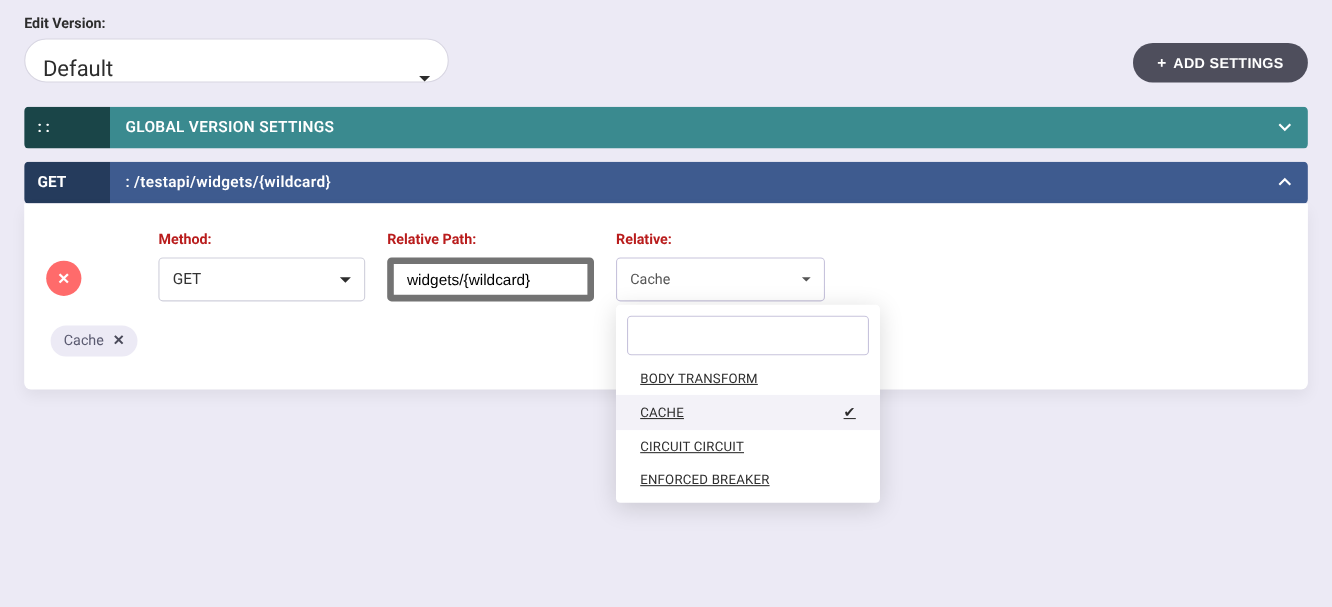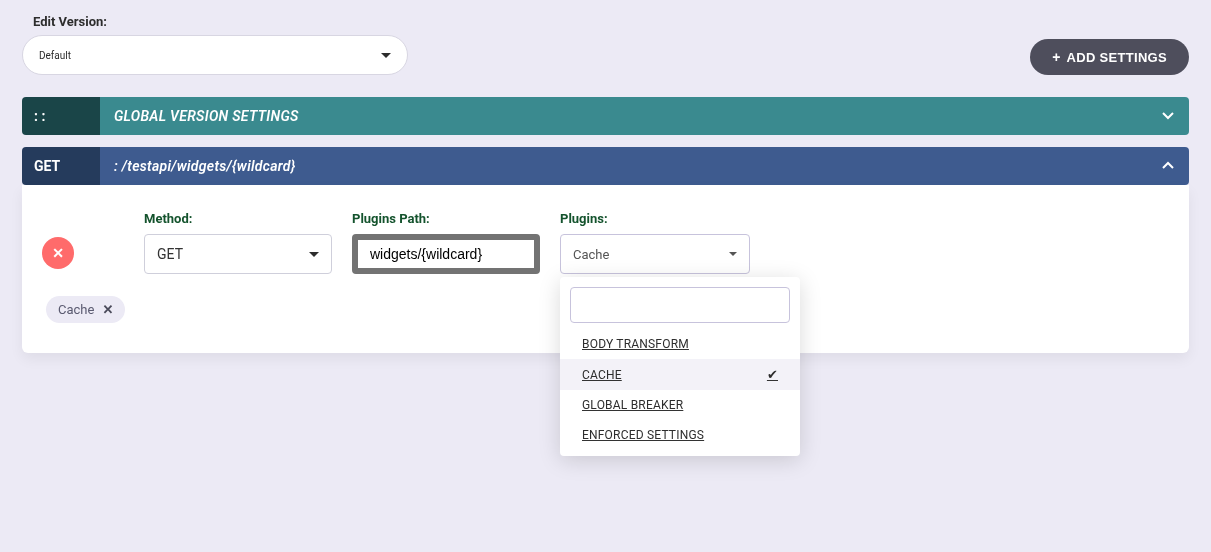--- a/index.html
+++ b/index.html
@@ -22,33 +22,32 @@
   }
   .edit-version-group {
     display: flex;
     flex-direction: column;
   }
   .label {
     font-size: 13px;
     font-weight: 700;
     color: #2d2d2d;
     margin-bottom: 6px;
-    margin-left: 11px;
   }
   .version-select {
     width: 386px;
     height: 40px;
     border: 1px solid #d8d6e2;
     border-radius: 20px;
     background: #fff;
     padding: 0 16px;
     display: flex;
-    align-items: center;
-    justify-content: space-between;
-    font-size: 10px;
+    align-items: flex-end;
+    justify-content: space-between;
+    font-size: 20px;
     color: #2d2d2d;
     cursor: pointer;
   }
   .chevron {
     width: 0;
     height: 0;
     border-left: 5px solid transparent;
     border-right: 5px solid transparent;
     border-top: 5px solid #2d2d2d;
   }
@@ -90,21 +89,20 @@
   }
   .panel-body {
     flex: 1;
     display: flex;
     align-items: center;
     padding: 0 14px;
     color: #fff;
     font-size: 14px;
     font-weight: 600;
     justify-content: space-between;
-    font-style: italic;
   }
   .global-left { background: #1a4548; }
   .global-body { background: #3a8a8f; letter-spacing: 0.3px;}
   .endpoint-left { background: #253b5c; }
   .endpoint-body { background: #3e5b8f; letter-spacing: 0.3px;}
   .collapse-icon {
     width: 14px;
     height: 14px;
     display: flex;
     align-items: center;
@@ -141,21 +139,21 @@
     flex-shrink: 0;
   }
   .delete-btn span { font-weight: 700; }
   .form-group { display: flex; flex-direction: column; }
   .method-group { width: 188px; margin-left: 50px;}
   .path-group { width: 188px; }
   .plugins-group { width: 190px; position: relative; }
   .form-group label {
     font-size: 13px;
     font-weight: 700;
-    color: #14532d;
+    color: #b91c1c;
     margin-bottom: 8px;
   }
   .method-select {
     height: 40px;
     border: 1px solid #cfcfdb;
     border-radius: 4px;
     padding: 0 12px;
     display: flex;
     align-items: center;
     justify-content: space-between;
@@ -316,48 +314,48 @@
 
       <div class="form-group method-group">
         <label>Method:</label>
         <div class="method-select">
           <span>GET</span>
           <span class="chevron"></span>
         </div>
       </div>
 
       <div class="form-group path-group">
-        <label>Plugins Path:</label>
+        <label>Relative Path:</label>
         <input class="path-input" type="text" value="widgets/{wildcard}" style="">
       </div>
 
       <div class="form-group plugins-group">
-        <label>Plugins:</label>
+        <label>Relative:</label>
         <div class="plugins-select">
           <span>Cache</span>
           <span class="caret-sm"></span>
         </div>
 
         <div class="dropdown">
           <div class="dropdown-search">
             <input type="text" value="" style="">
           </div>
           <div class="dropdown-list" id="plugins-list">
               <div class="dropdown-item">
                 <span>BODY TRANSFORM</span>
               </div>
               <div class="dropdown-item selected">
                 <span>CACHE</span>
                 <span class="check">✔</span>
               </div>
               <div class="dropdown-item">
-                <span>GLOBAL BREAKER</span>
+                <span>CIRCUIT CIRCUIT</span>
               </div>
               <div class="dropdown-item">
-                <span>ENFORCED SETTINGS</span>
+                <span>ENFORCED BREAKER</span>
               </div>
             </div>
         </div>
       </div>
     </div>
 
     <div class="tags" id="tags-container"><span class="tag">
           <span>Cache</span>
           <span class="remove">✕</span>
         </span></div>

